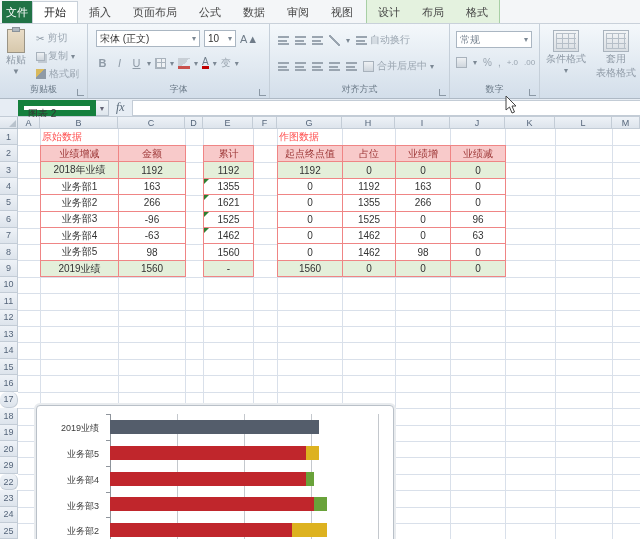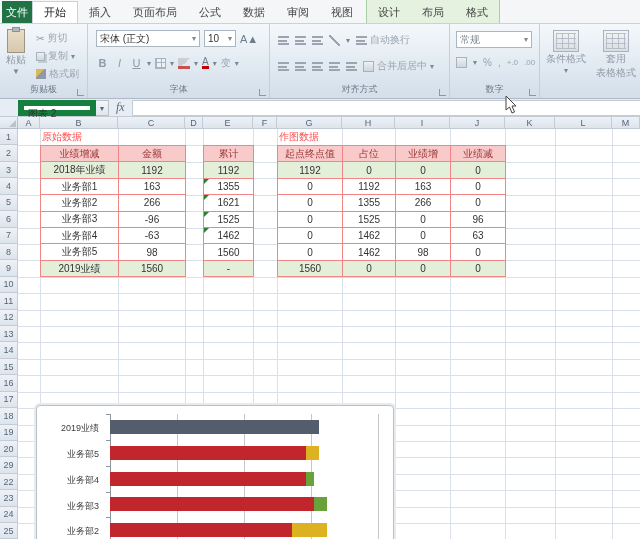--- a/index.html
+++ b/index.html
@@ -240,26 +240,26 @@
         <div class="rowhead" style="left: 0px; top: 110.52px; width: 18px; height: 16.42px;">7</div>
         <div class="rowhead" style="left: 0px; top: 126.94px; width: 18px; height: 16.42px;">8</div>
         <div class="rowhead" style="left: 0px; top: 143.36px; width: 18px; height: 16.42px;">9</div>
         <div class="rowhead" style="left: 0px; top: 159.78px; width: 18px; height: 16.42px;">10</div>
         <div class="rowhead" style="left: 0px; top: 176.2px; width: 18px; height: 16.42px;">11</div>
         <div class="rowhead" style="left: 0px; top: 192.62px; width: 18px; height: 16.42px;">12</div>
         <div class="rowhead" style="left: 0px; top: 209.04px; width: 18px; height: 16px;">13</div>
         <div class="rowhead" style="left: 0px; top: 225.46px; width: 18px; height: 16.42px;">14</div>
         <div class="rowhead" style="left: 0px; top: 241.88px; width: 18px; height: 16.42px;">15</div>
         <div class="rowhead" style="left: 0px; top: 258.3px; width: 18px; height: 16.42px;">16</div>
-        <div class="rowhead" style="left: 0px; top: 274.72px; width: 18px; height: 16.42px;">17</div>
+        <div class="rowhead" style="left: 0px; top: 274.72px; width: 18px; height: 16.42px; border-radius: 7px;">17</div>
         <div class="rowhead" style="left: 0px; top: 291.14px; width: 18px; height: 16.42px;">18</div>
         <div class="rowhead" style="left: 0px; top: 307.56px; width: 18px; height: 16.42px;">19</div>
         <div class="rowhead" style="left: 0px; top: 323.98px; width: 18px; height: 16.42px;">20</div>
         <div class="rowhead" style="left: 0px; top: 340.4px; width: 18px; height: 16.42px;">29</div>
-        <div class="rowhead" style="left: 0px; top: 356.82px; width: 18px; height: 16.42px;">22</div>
+        <div class="rowhead" style="left: 0px; top: 356.82px; width: 18px; height: 16.42px; border-radius: 6px;">22</div>
         <div class="rowhead" style="left: 0px; top: 373.24px; width: 18px; height: 16.42px;">23</div>
         <div class="rowhead" style="left: 0px; top: 389.66px; width: 18px; height: 16.42px;">24</div>
         <div class="rowhead" style="left: 0px; top: 406.08px; width: 18px; height: 16.42px;">25</div>
       </div>
     <div id="gridlines">
         <div class="gline" style="left: 40px; top: 12px; width: 1px; height: 410.5px;"></div>
         <div class="gline" style="left: 118px; top: 12px; width: 1px; height: 410.5px;"></div>
         <div class="gline" style="left: 185px; top: 12px; width: 1px; height: 410.5px;"></div>
         <div class="gline" style="left: 203px; top: 12px; width: 1px; height: 410.5px;"></div>
         <div class="gline" style="left: 253px; top: 12px; width: 1px; height: 410.5px;"></div>

